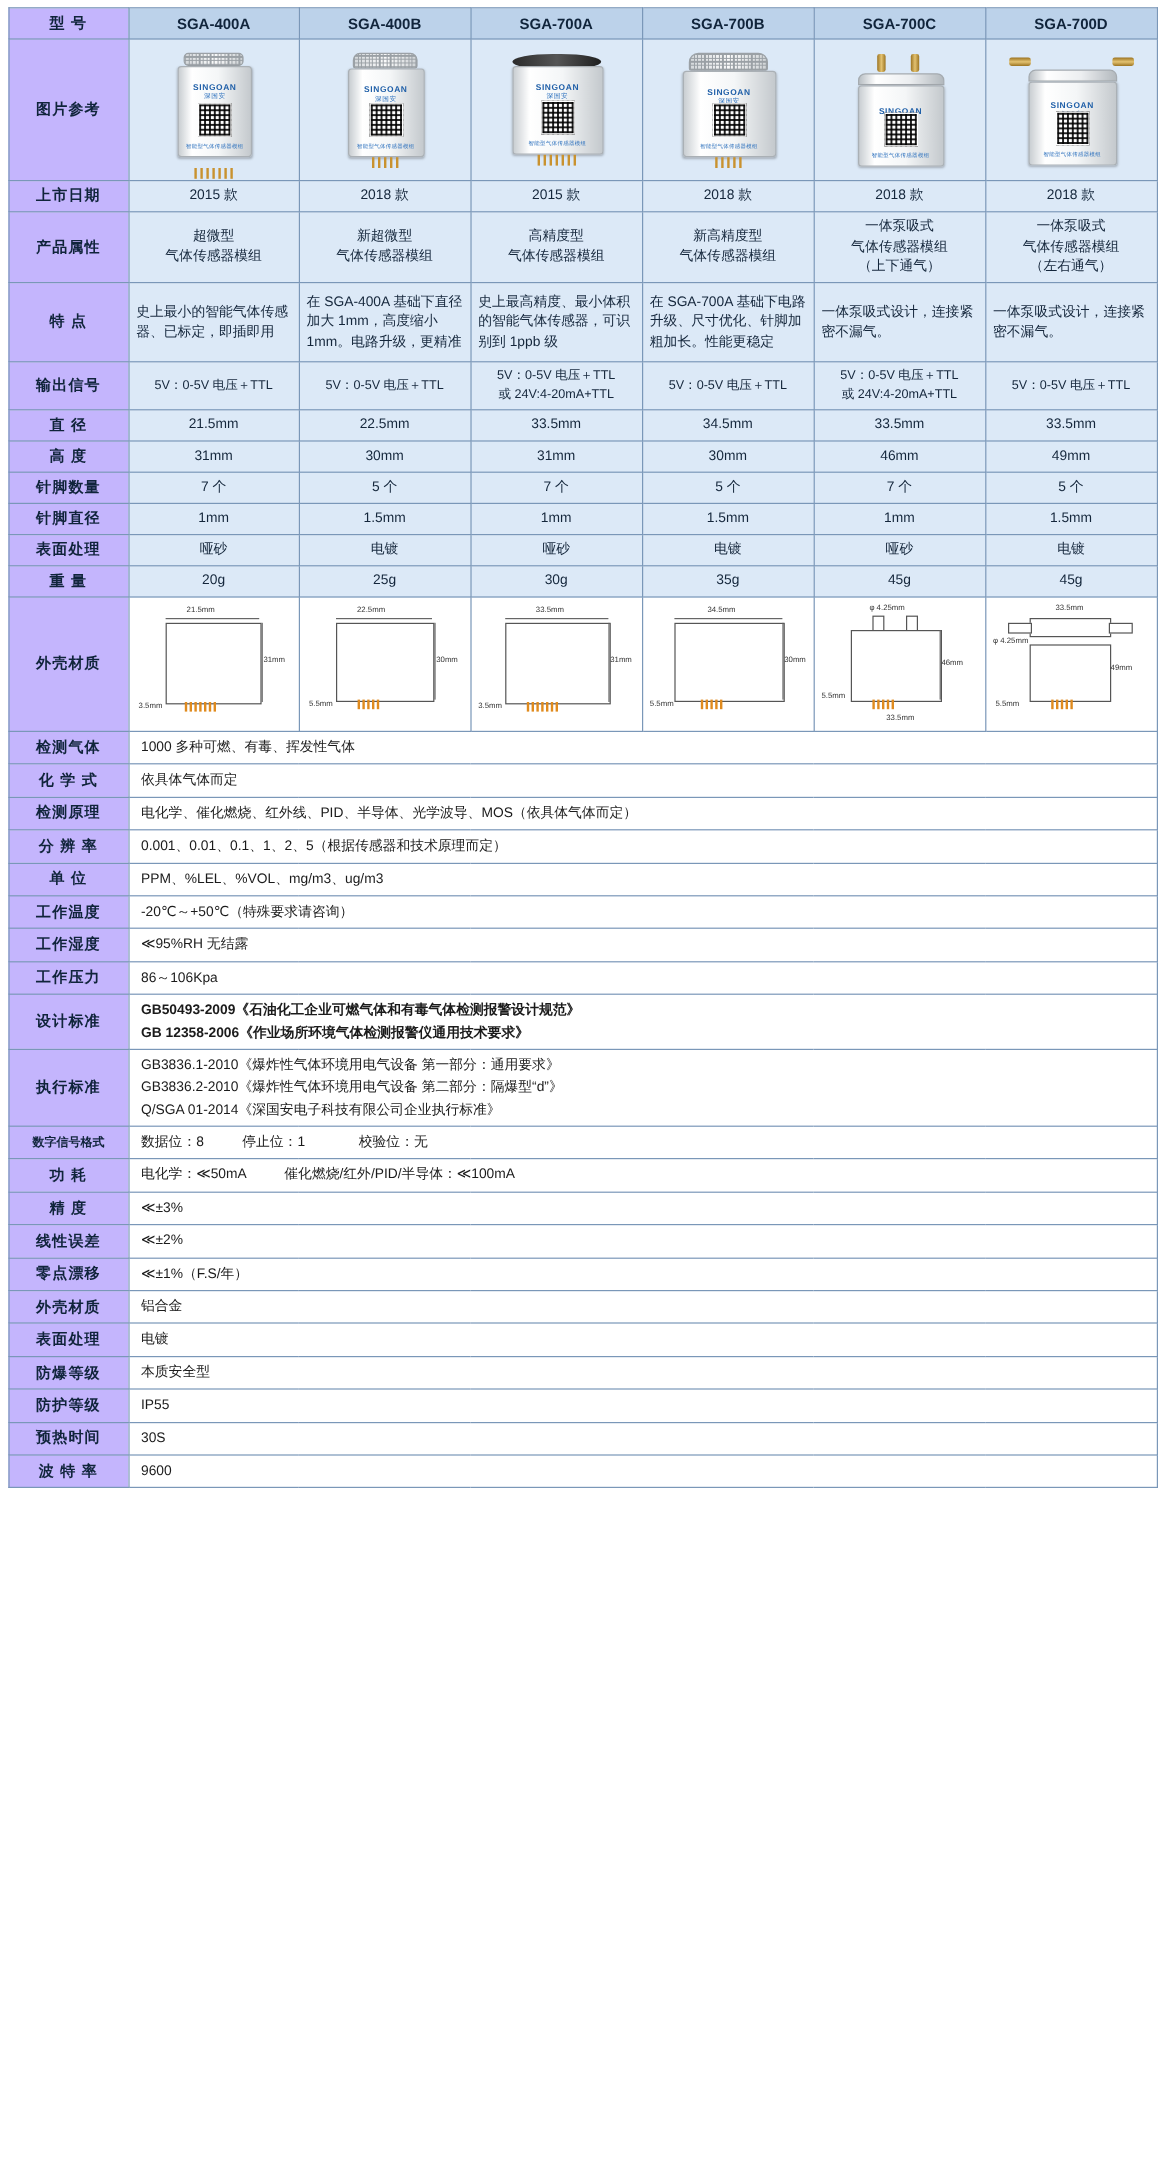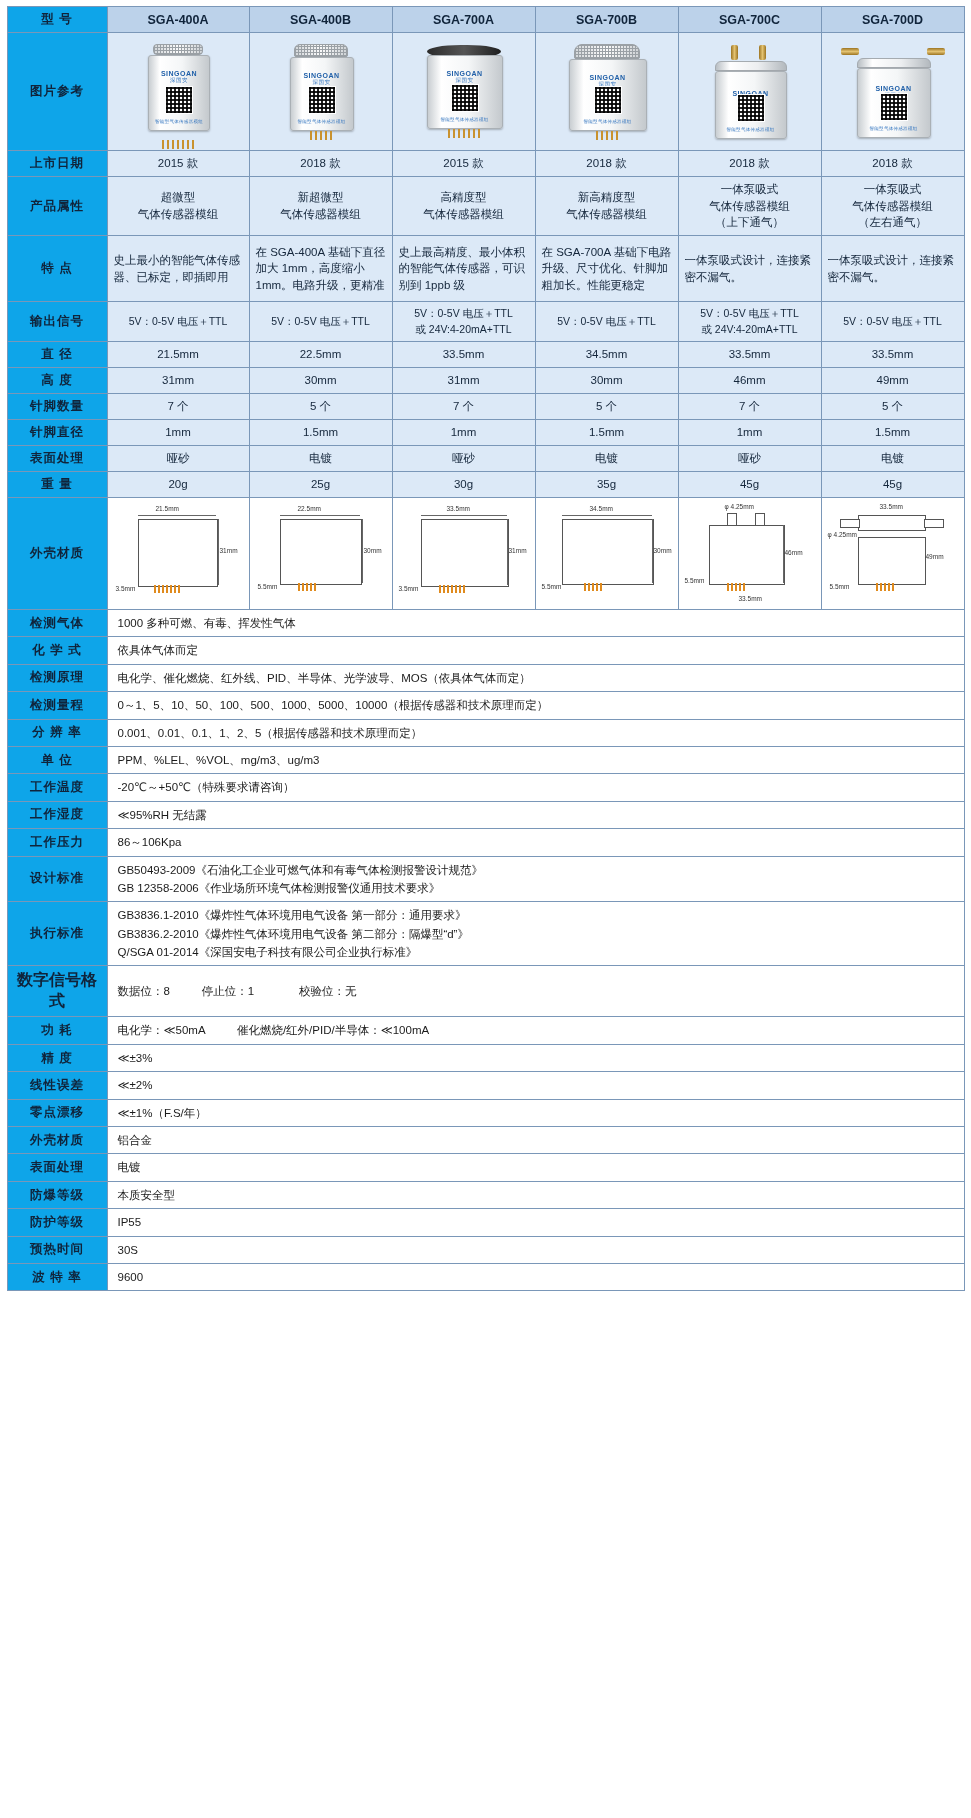--- a/index.html
+++ b/index.html
@@ -13,21 +13,21 @@
   .sheet{width:971px;padding:6px 0 10px 0;box-sizing:border-box;}
   table{border-collapse:collapse;width:957px;margin:0 auto;table-layout:fixed;}
   td{
     border:1px solid #7a97b8;
     vertical-align:middle;
     padding:4px 6px;
     box-sizing:border-box;
   }
   .lbl{
     width:100px;
-    background:#0ea5e9;
+    background:#c4b5fd;
     text-align:center;
     font-weight:bold;
     font-size:12.5px;
     color:#10243b;
     letter-spacing:1px;
   }
   .modelhead{
     background:#bcd2ea;
     text-align:center;
     font-weight:bold;
@@ -512,24 +512,20 @@
       </tr>
       <tr class="row-h">
         <td class="lbl">化 学 式</td>
         <td class="wide" colspan="6">依具体气体而定</td>
       </tr>
       <tr class="row-h">
         <td class="lbl">检测原理</td>
         <td class="wide" colspan="6">电化学、催化燃烧、红外线、PID、半导体、光学波导、MOS（依具体气体而定）</td>
       </tr>
       <tr class="row-h">
-        <td class="lbl">检测量程</td>
-        <td class="wide" colspan="6">0～1、5、10、50、100、500、1000、5000、10000（根据传感器和技术原理而定）</td>
-      </tr>
-      <tr class="row-h">
         <td class="lbl">分 辨 率</td>
         <td class="wide" colspan="6">0.001、0.01、0.1、1、2、5（根据传感器和技术原理而定）</td>
       </tr>
       <tr class="row-h">
         <td class="lbl">单  位</td>
         <td class="wide" colspan="6">PPM、%LEL、%VOL、mg/m3、ug/m3</td>
       </tr>
       <tr class="row-h">
         <td class="lbl">工作温度</td>
         <td class="wide" colspan="6">-20℃～+50℃（特殊要求请咨询）</td>
@@ -537,31 +533,31 @@
       <tr class="row-h">
         <td class="lbl">工作湿度</td>
         <td class="wide" colspan="6">≪95%RH 无结露</td>
       </tr>
       <tr class="row-h">
         <td class="lbl">工作压力</td>
         <td class="wide" colspan="6">86～106Kpa</td>
       </tr>
       <tr style="height:40px;">
         <td class="lbl">设计标准</td>
-        <td class="wide" colspan="6" style="white-space:pre-line;">GB50493-2009《石油化工企业可燃气体和有毒气体检测报警设计规范》
+        <td class="wide" colspan="6" style="white-space:pre-line;font-weight:bold;">GB50493-2009《石油化工企业可燃气体和有毒气体检测报警设计规范》
 GB 12358-2006《作业场所环境气体检测报警仪通用技术要求》</td>
       </tr>
       <tr style="height:56px;">
         <td class="lbl">执行标准</td>
         <td class="wide" colspan="6" style="white-space:pre-line;">GB3836.1-2010《爆炸性气体环境用电气设备 第一部分：通用要求》
 GB3836.2-2010《爆炸性气体环境用电气设备 第二部分：隔爆型“d”》
 Q/SGA 01-2014《深国安电子科技有限公司企业执行标准》</td>
       </tr>
       <tr class="row-h">
-        <td class="lbl" style="font-size:16px;letter-spacing:0;">数字信号格式</td>
+        <td class="lbl" style="font-size:10px;letter-spacing:0;">数字信号格式</td>
         <td class="wide" colspan="6" style="white-space:pre;">数据位：8          停止位：1              校验位：无</td>
       </tr>
       <tr class="row-h">
         <td class="lbl">功  耗</td>
         <td class="wide" colspan="6" style="white-space:pre;">电化学：≪50mA          催化燃烧/红外/PID/半导体：≪100mA</td>
       </tr>
       <tr class="row-h">
         <td class="lbl">精  度</td>
         <td class="wide" colspan="6">≪±3%</td>
       </tr>

